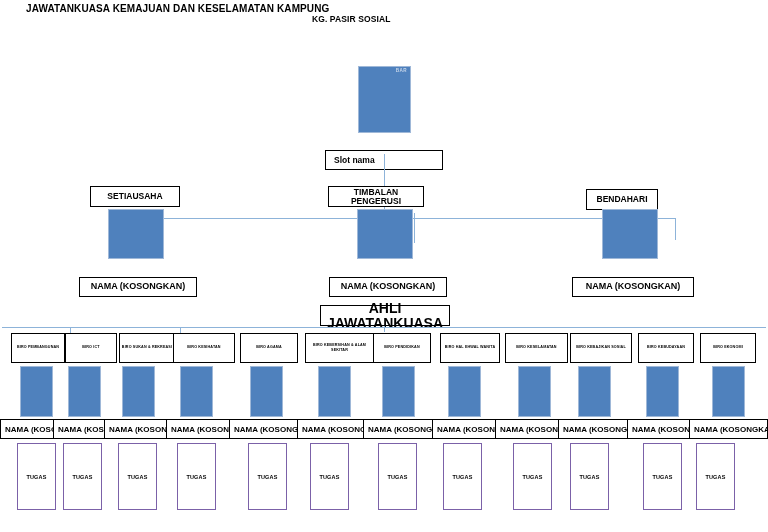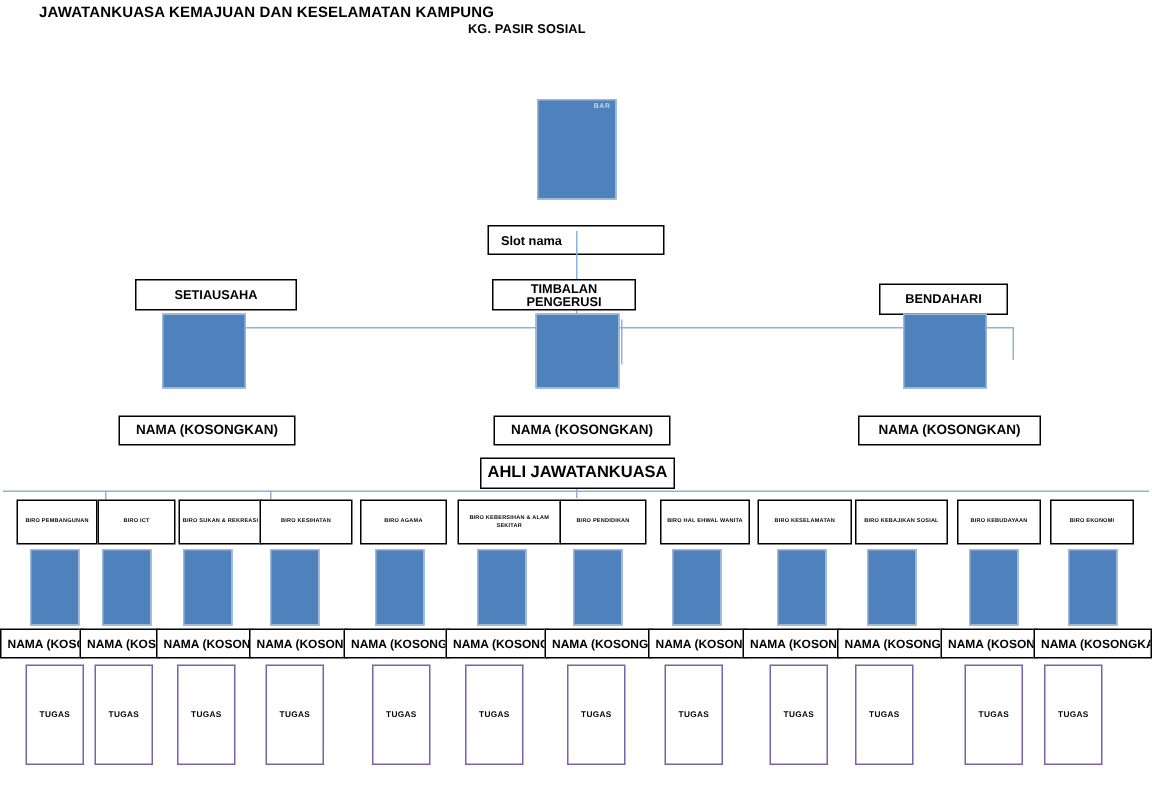--- a/index.html
+++ b/index.html
@@ -57,34 +57,34 @@
   #pengerusi-lbl{left:343px;top:43px;width:82px;height:21px;font-size:9px;}
   #pengerusi-blue{left:358px;top:66px;width:53px;height:67px;}
   #slot-nama{left:325px;top:134px;width:118px;height:20px;font-size:8.5px;
              justify-content:flex-start;padding-left:8px;font-weight:bold;margin-top:16px;}
 
   
   .t2-lbl{height:21px;font-size:8.5px;}
   .t2-blue{width:56px;height:50px;}
   .t2-name{height:20px;font-size:9px;}
 
-  #setiausaha-lbl{left:90px;top:186px;width:108px;}
+  #setiausaha-lbl{left:90px;top:186px;width:90px;}
   #setiausaha-blue{left:108px;top:209px;}
   #setiausaha-name{left:79px;top:277px;width:118px;}
 
   #timbalan-lbl{left:328px;top:186px;width:96px;}
   #timbalan-blue{left:357px;top:209px;}
   #timbalan-name{left:329px;top:277px;width:118px;}
 
-  #bendahari-lbl{left:586px;top:189px;width:86px;}
+  #bendahari-lbl{left:586px;top:189px;width:72px;}
   #bendahari-blue{left:602px;top:209px;}
   #bendahari-name{left:572px;top:277px;width:122px;}
 
   
-  #ahli-lbl{left:320px;top:305px;width:130px;height:21px;font-size:11px;}
+  #ahli-lbl{left:320px;top:305px;width:130px;height:21px;font-size:14px;}
 
   
   .bureau-lbl{
     top:333px;height:30px;
     border:1px solid #000;background:#fff;
     display:flex;align-items:center;justify-content:center;
     text-align:center;font-size:3.7px;font-weight:bold;
     line-height:1.45;padding:1px;letter-spacing:.15px;
   }
   .bureau-blue{top:366px;height:51px;}

